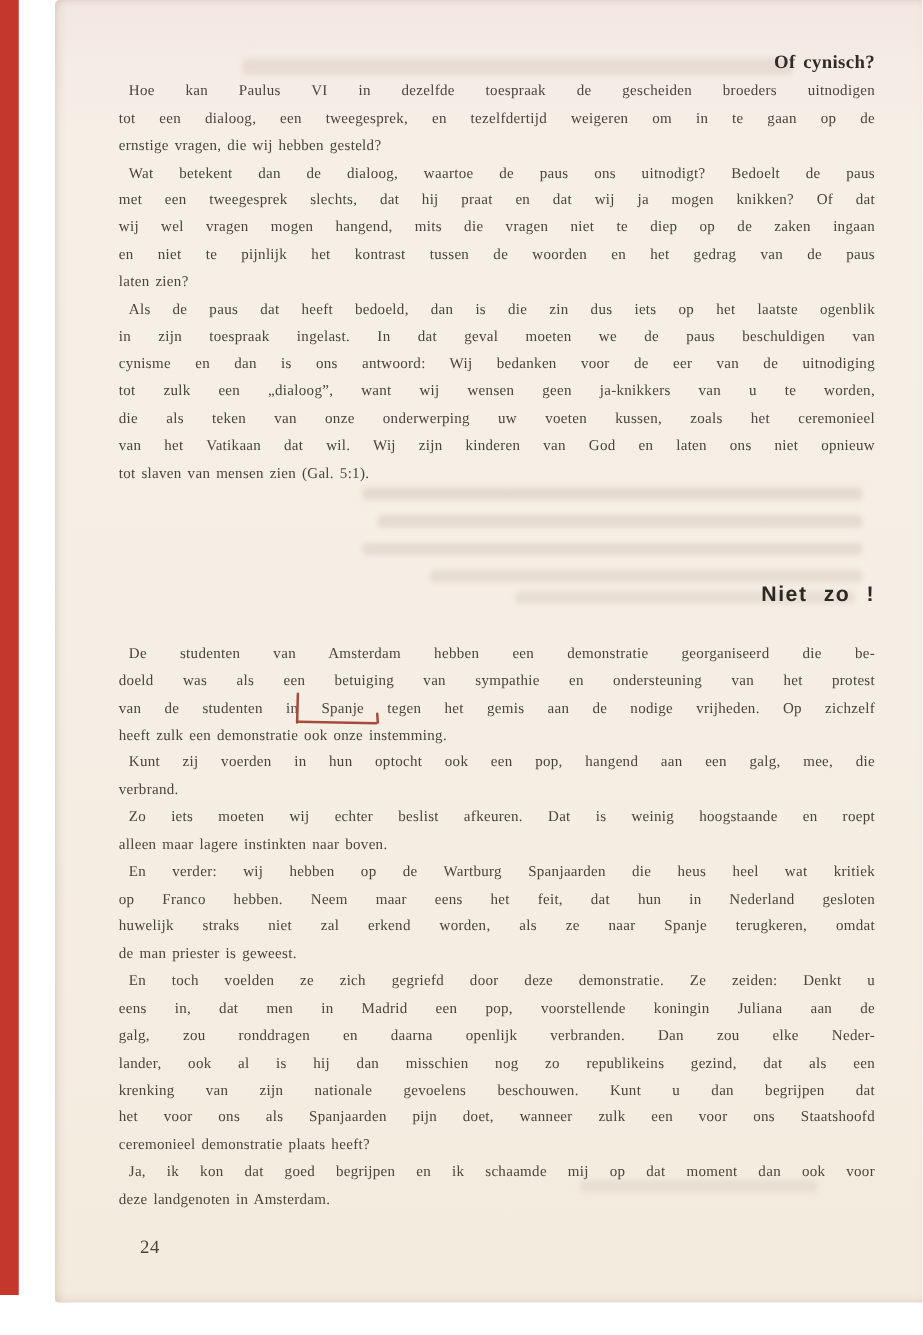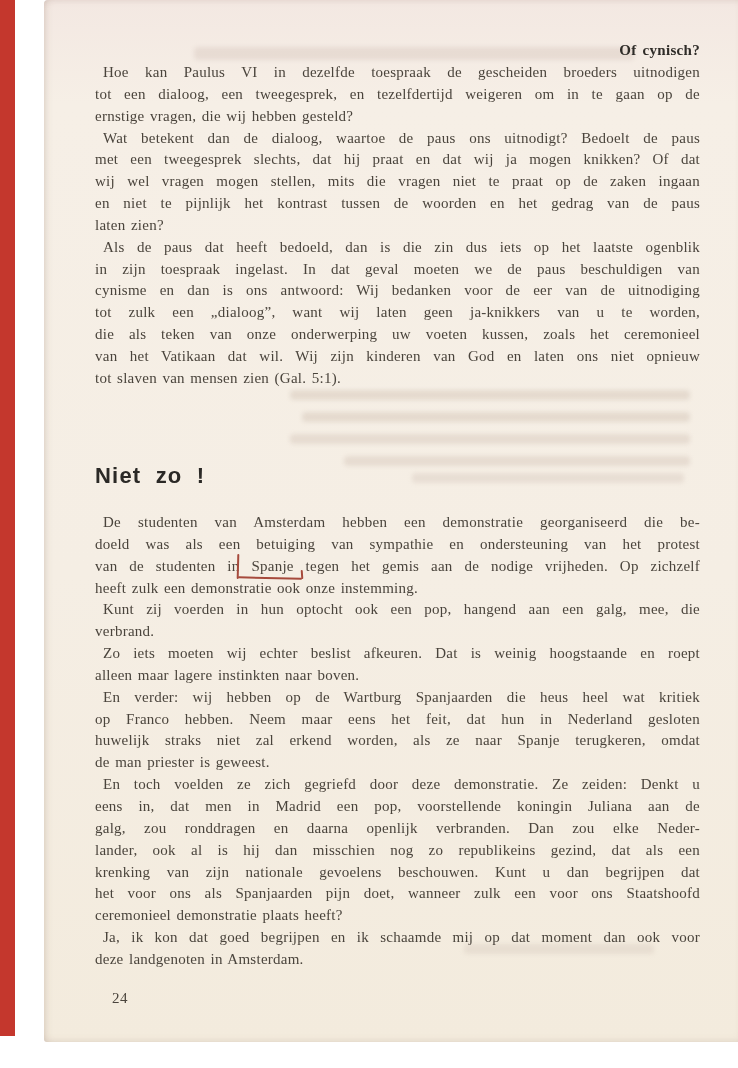--- a/index.html
+++ b/index.html
@@ -17,35 +17,35 @@
     box-shadow:inset 5px 0 9px -5px rgba(140,110,95,.3),
                inset 0 -5px 9px -5px rgba(140,110,95,.15),
                inset 0 5px 7px -5px rgba(160,130,115,.18);
     border-top-left-radius:4px;border-bottom-left-radius:3px;
   }
   .col{position:absolute;left:51px;width:605px;}
   .page-header{
     top:40px;text-align:right;font-weight:bold;font-size:15px;line-height:20px;
     color:#2f2c28;letter-spacing:.3px;word-spacing:2px;
   }
-  .body-text{color:#4a443c;font-size:15px;letter-spacing:.25px;word-spacing:1.5px;}
+  .body-text{color:#4a443c;font-size:12px;letter-spacing:.25px;word-spacing:1.5px;}
   .section-1{top:62px;}
   .section-2{top:512px;}
   .para{margin:0;}
   .line{
     height:21.85px;line-height:21.85px;
     text-align:justify;text-align-last:justify;
     white-space:nowrap;
   }
   .line.lastline{text-align-last:left;}
   .para .line:first-child{text-indent:8px;}
   .section-heading{
-    top:462px;
+    top:462px;text-align:right;
     font-family:"Liberation Sans","DejaVu Sans",sans-serif;
-    font-weight:bold;font-size:22px;line-height:28px;color:#2b2926;
+    font-weight:bold;font-size:17px;line-height:28px;color:#2b2926;
     letter-spacing:1.2px;word-spacing:7px;
   }
   .page-number{
     position:absolute;left:68px;top:988px;font-size:15px;line-height:21px;
     color:#4a443c;letter-spacing:.5px;
   }
   
   .pen{position:absolute;background:rgba(166,74,60,.85);border-radius:2px;}
   .pen-v{left:193px;top:554px;width:2px;height:25px;transform:rotate(1.5deg);}
   .pen-u{left:194px;top:577px;width:64px;height:2px;transform:rotate(1.2deg);}
@@ -72,29 +72,29 @@
 
   <div class="col body-text section-1">
       <div class="para">
         <div class="line">Hoe kan Paulus VI in dezelfde toespraak de gescheiden broeders uitnodigen</div>
         <div class="line">tot een dialoog, een tweegesprek, en tezelfdertijd weigeren om in te gaan op de</div>
         <div class="line lastline">ernstige vragen, die wij hebben gesteld?</div>
       </div>
       <div class="para">
         <div class="line">Wat betekent dan de dialoog, waartoe de paus ons uitnodigt? Bedoelt de paus</div>
         <div class="line">met een tweegesprek slechts, dat hij praat en dat wij ja mogen knikken? Of dat</div>
-        <div class="line">wij wel vragen mogen stellen, mits die vragen niet te praat op de zaken ingaan</div>
+        <div class="line">wij wel vragen mogen hangend, mits die vragen niet te diep op de zaken ingaan</div>
         <div class="line">en niet te pijnlijk het kontrast tussen de woorden en het gedrag van de paus</div>
         <div class="line lastline">laten zien?</div>
       </div>
       <div class="para">
         <div class="line">Als de paus dat heeft bedoeld, dan is die zin dus iets op het laatste ogenblik</div>
         <div class="line">in zijn toespraak ingelast. In dat geval moeten we de paus beschuldigen van</div>
         <div class="line">cynisme en dan is ons antwoord: Wij bedanken voor de eer van de uitnodiging</div>
-        <div class="line">tot zulk een „dialoog”, want wij laten geen ja-knikkers van u te worden,</div>
+        <div class="line">tot zulk een „dialoog”, want wij wensen geen ja-knikkers van u te worden,</div>
         <div class="line">die als teken van onze onderwerping uw voeten kussen, zoals het ceremonieel</div>
         <div class="line">van het Vatikaan dat wil. Wij zijn kinderen van God en laten ons niet opnieuw</div>
         <div class="line lastline">tot slaven van mensen zien (Gal. 5:1).</div>
       </div>
     </div>
 
   <div class="col section-heading">Niet zo !</div>
 
   <div class="col body-text section-2">
       <div class="para">

